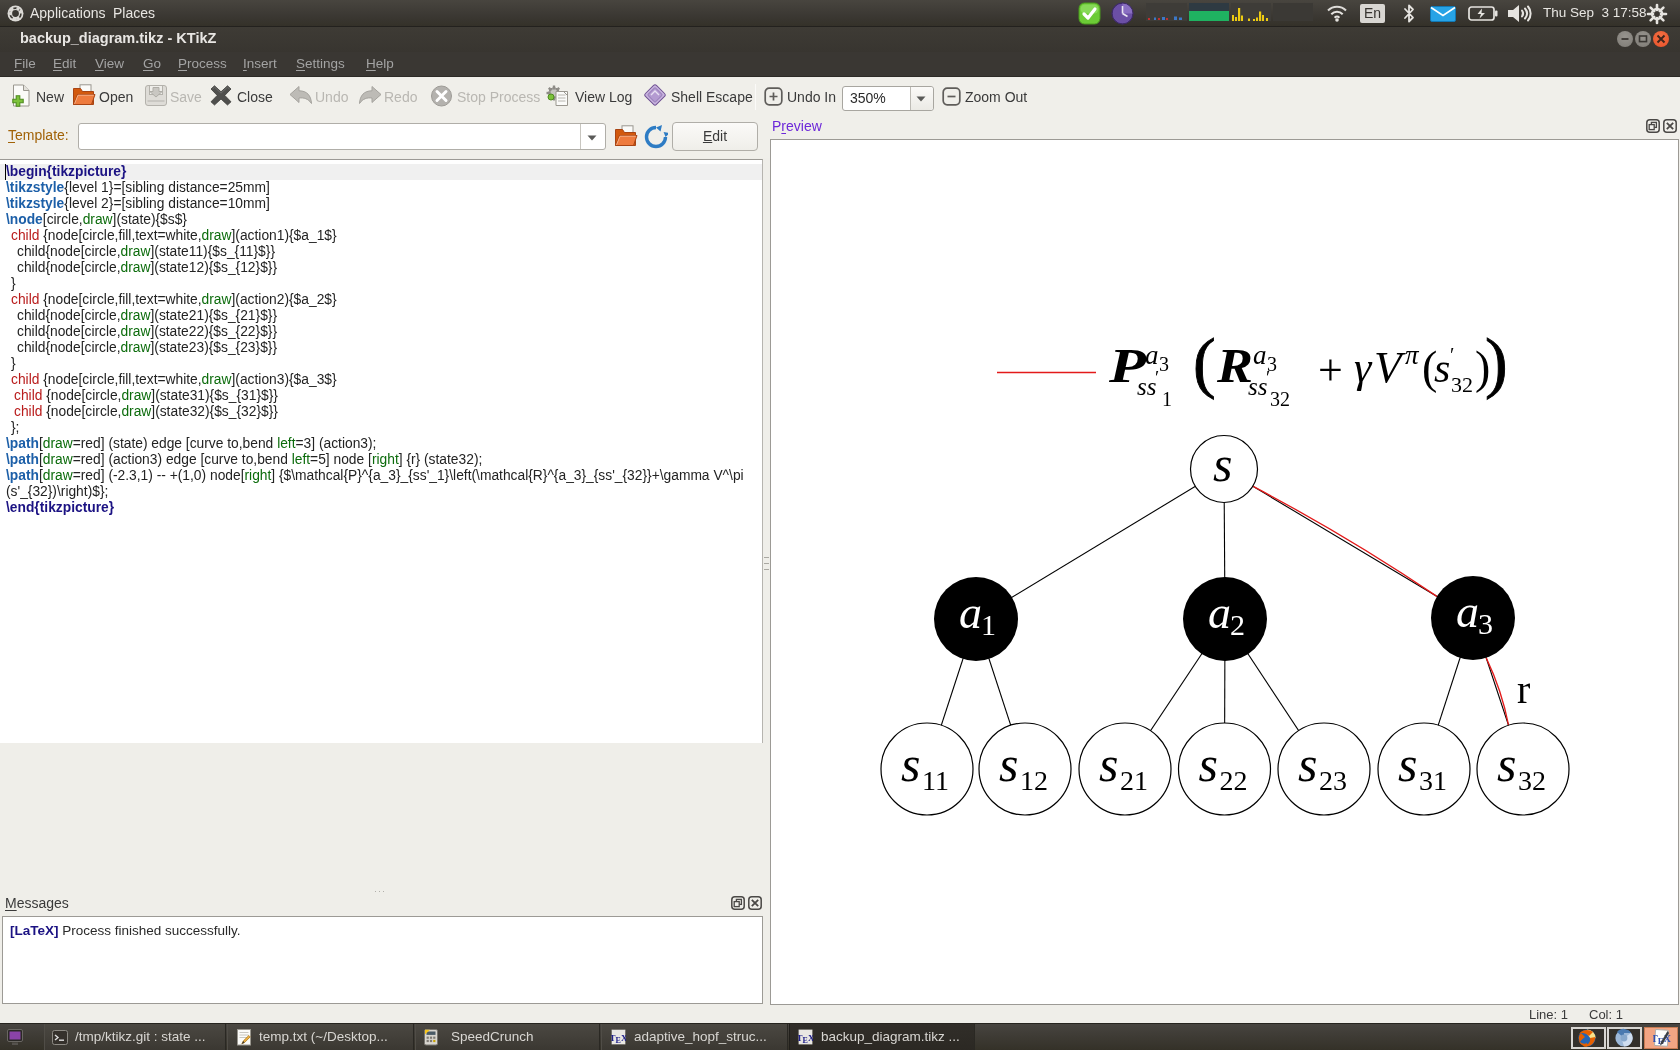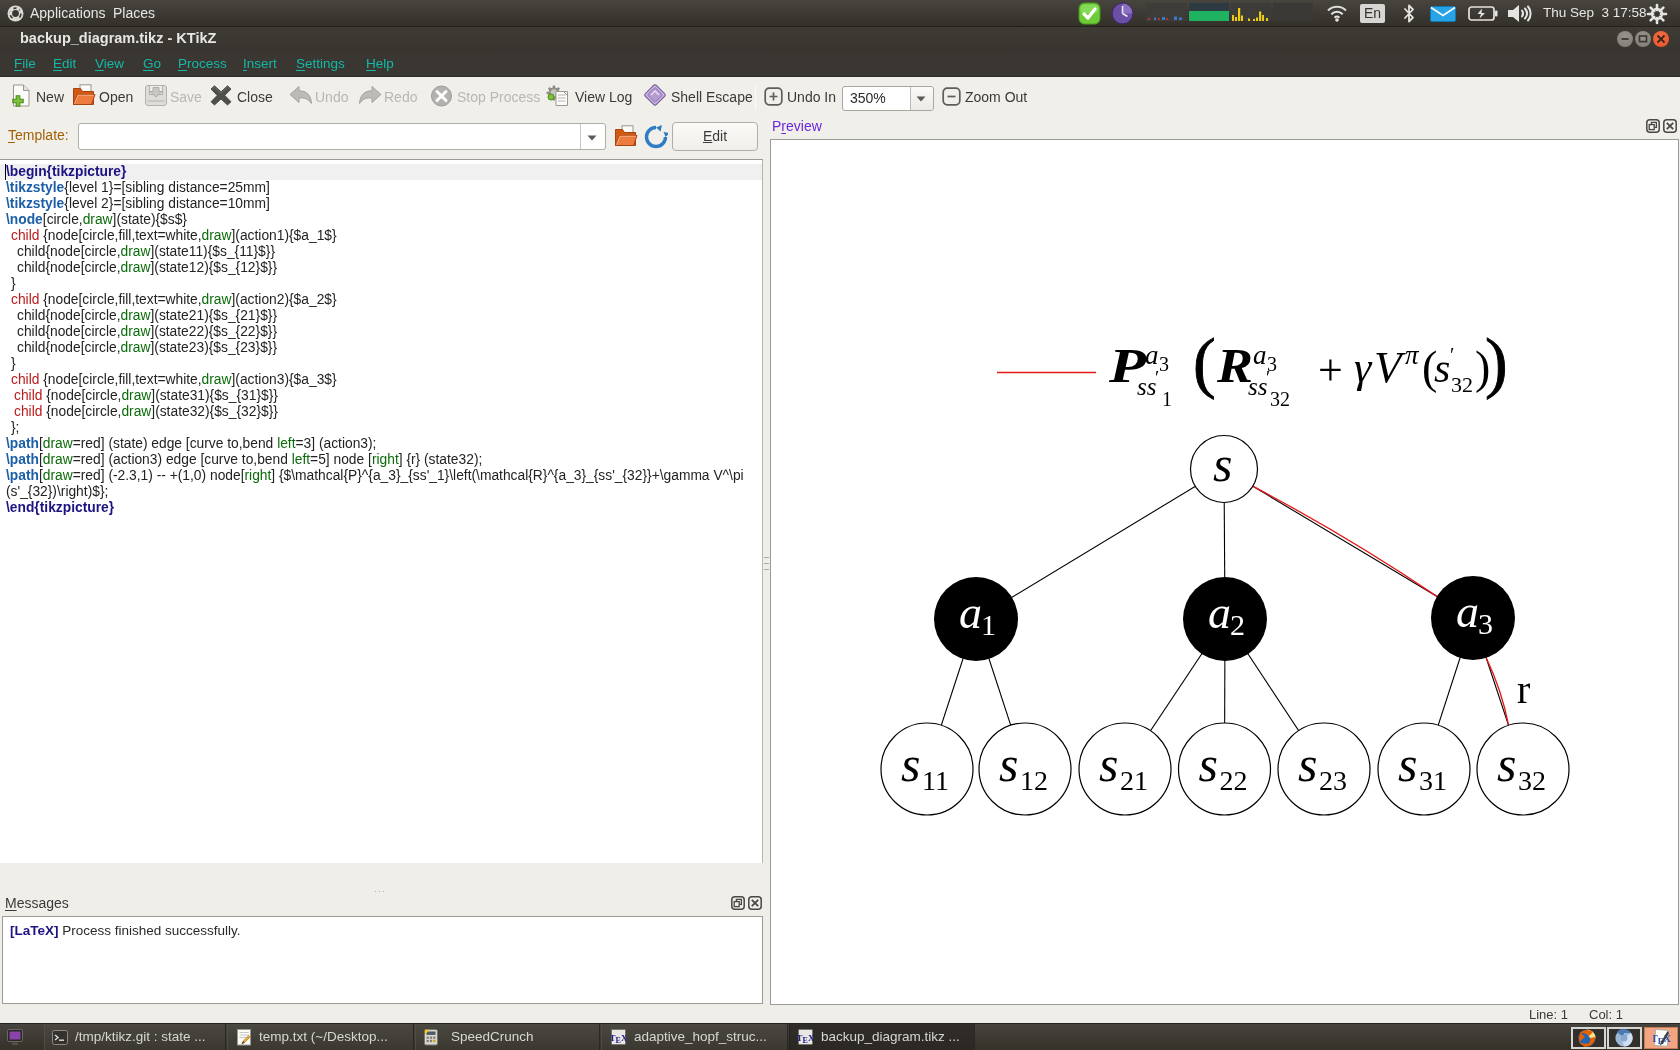--- a/index.html
+++ b/index.html
@@ -11,31 +11,31 @@
     background:linear-gradient(#48453F, #3B3833 60%, #343129);
     border-bottom:1px solid #23211e; color:#E8E6E2; font-size:14px;text-decoration:underline; }
   #toppanel .mitem { position:absolute; top:5px; }
   
   #titlebar { left:0; top:27px; width:1680px; height:25px;
     background:linear-gradient(#3E3B35, #383530); color:#E8E6E3; }
   #titletext { position:absolute; left:20px; top:3px; font-size:14.5px; font-weight:bold; }
   .winbtn { position:absolute; top:4px; width:16px; height:16px; border-radius:50%; }
   
   #menubar { left:0; top:52px; width:1680px; height:25px; background:#3A3733;
-    border-bottom:1px solid #2c2a26; color:#14b8a6; font-size:13.5px; }
+    border-bottom:1px solid #2c2a26; color:#a3a3a3; font-size:13.5px; }
   #menubar > span { position:absolute; top:4px; }
   .u { text-decoration:underline; text-underline-offset:2px; }
   
   #toolbar { left:0; top:78px; width:1680px; height:38px; background:#F0EFEA; }
   .tbtxt { position:absolute; top:11px; font-size:14px; color:#3A3A3A; }
   .tbtxt.dis { color:#B9B7B2; }
   
   #temprow { left:0; top:116px; width:1680px; height:42px; background:#F0EFEA; }
   
-  #editor { left:0; top:159px; width:763px; height:704px; background:#fff;
+  #editor { left:0; top:159px; width:763px; height:584px; background:#fff;
     border-top:1px solid #9c9a95; border-right:1px solid #b6b4af;
     font-size:13.8px; line-height:16px; color:#232323; white-space:pre; overflow:hidden; }
   #editor .ln { padding-left:6px; height:16px; }
   #editor .hl { background:#F0F0F0; position:relative; }
   .nv { color:#1B1283; font-weight:bold; }
   .bl { color:#1C5FA8; font-weight:bold; }
   .rd { color:#b91c1c; }
   .gr { color:#0B6B0B; font-weight:normal; }
   
   #msgbox { left:2px; top:916px; width:761px; height:88px; background:#fff; border:1px solid #9c9a95;

